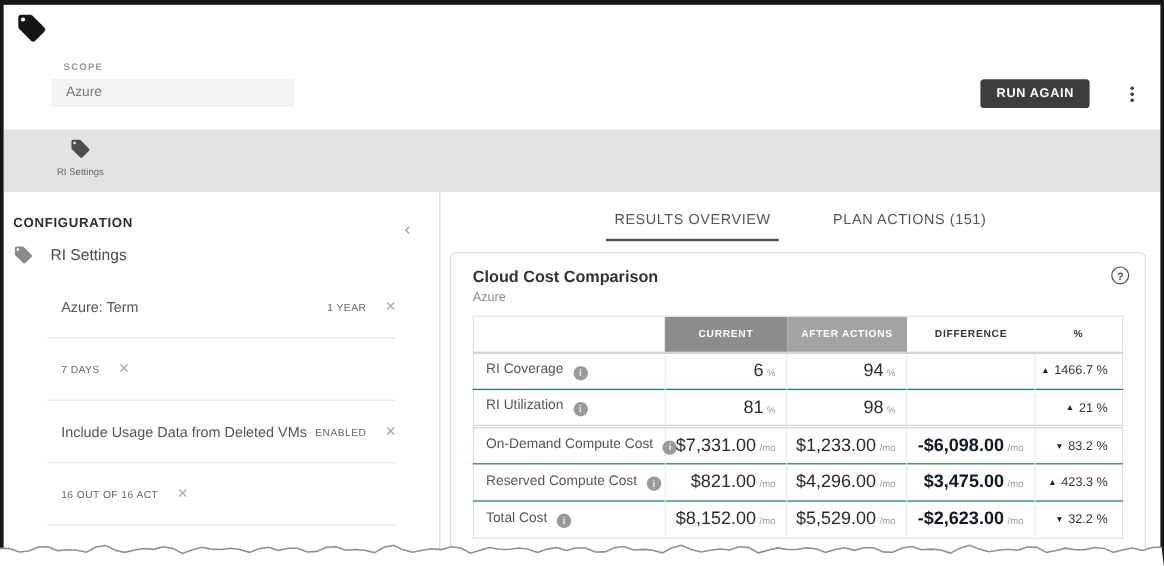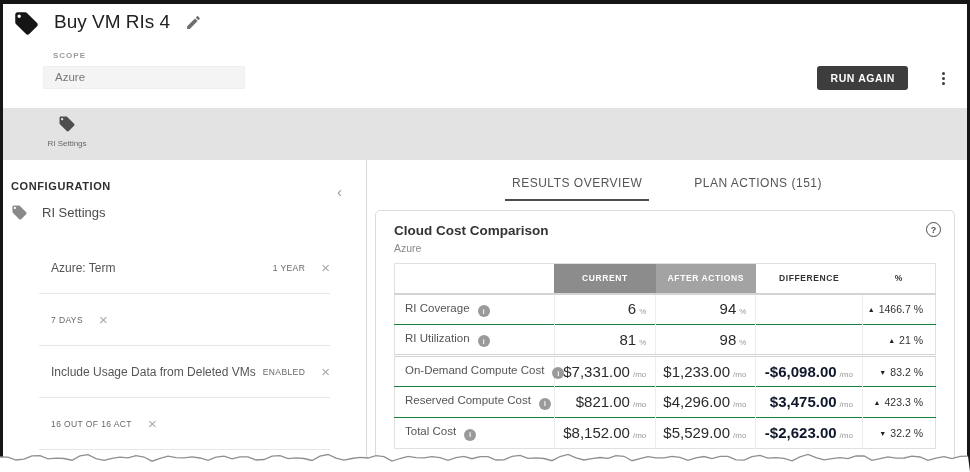--- a/index.html
+++ b/index.html
@@ -27,21 +27,21 @@
   .tool-step-label { margin-top:6px; font-size:8px; color:#666; }
 
   
   .content { position:absolute; top:160px; left:3px; right:3px; bottom:0; display:flex; }
   .sidebar { position:relative; width:364px; border-right:1px solid #d8d8d8; }
   .cfg-head { position:absolute; left:8px; top:20px; font-size:11px; font-weight:bold; letter-spacing:.6px; color:#2e2e2e; }
   .collapse { position:absolute; right:24px; top:24px; font-size:15px; color:#999; cursor:pointer; line-height:1; }
   .cfg-group { position:absolute; left:8px; top:44px; display:flex; align-items:center; gap:14px; }
   .tag-small { width:17px; height:17px; fill:#8a8a8a; }
   .cfg-group-label { font-size:13px; color:#4a4a4a; }
-  .cfg-items { position:absolute; top:82px; left:36px; right:36px; }
+  .cfg-items { position:absolute; top:70px; left:36px; right:36px; }
   .cfg-item { display:flex; align-items:center; height:52px; padding-left:12px; border-bottom:1px solid #e7e7e7; cursor:pointer; }
   .cfg-item-label { flex:1; font-size:12px; color:#555; }
   .cfg-item-value { font-size:8.5px; color:#666; letter-spacing:.4px; white-space:nowrap; }
   .cfg-close { margin-left:16px; font-size:15px; color:#a9a9a9; line-height:1; cursor:pointer; }
 
   
   .main { position:relative; flex:1; }
   .tabs { position:absolute; top:16px; left:0; right:0; display:flex; justify-content:center; gap:38px; }
   .tab { font-size:12px; letter-spacing:.5px; color:#555; padding:0 7px 9px; cursor:pointer; }
   .tab.active { border-bottom:2px solid #4c4c4c; }
@@ -76,26 +76,20 @@
 
 <div class="frame">
   <div class="b-top"></div>
   <div class="b-left"></div>
   <div class="b-right"></div>
 
   <div class="header-area">
     <svg class="tag-big" viewBox="0 0 24 24">
         <path d="M21.41 11.58l-9-9C12.05 2.22 11.55 2 11 2H4c-1.1 0-2 .9-2 2v7c0 .55.22 1.05.59 1.42l9 9c.36.36.86.58 1.41.58.55 0 1.05-.22 1.41-.59l7-7c.37-.36.59-.86.59-1.41 0-.55-.23-1.06-.59-1.42zM5.5 7C4.67 7 4 6.33 4 5.5S4.67 4 5.5 4 7 4.67 7 5.5 6.33 7 5.5 7z"></path>
       </svg>
-    <div class="plan-title">
-      <span>Buy VM RIs 4</span>
-      <svg class="edit-ic" viewBox="0 0 24 24">
-          <path d="M3 17.25V21h3.75L17.81 9.94l-3.75-3.75L3 17.25zM20.71 7.04c.39-.39.39-1.02 0-1.41l-2.34-2.34c-.39-.39-1.02-.39-1.41 0l-1.83 1.83 3.75 3.75 1.83-1.83z"></path>
-        </svg>
-    </div>
     <div class="scope-label">SCOPE</div>
     <div class="scope-box">Azure</div>
     <button class="run-btn">RUN AGAIN</button>
     <div class="kebab">
         <i></i>
         <i></i>
         <i></i>
       </div>
   </div>
 

